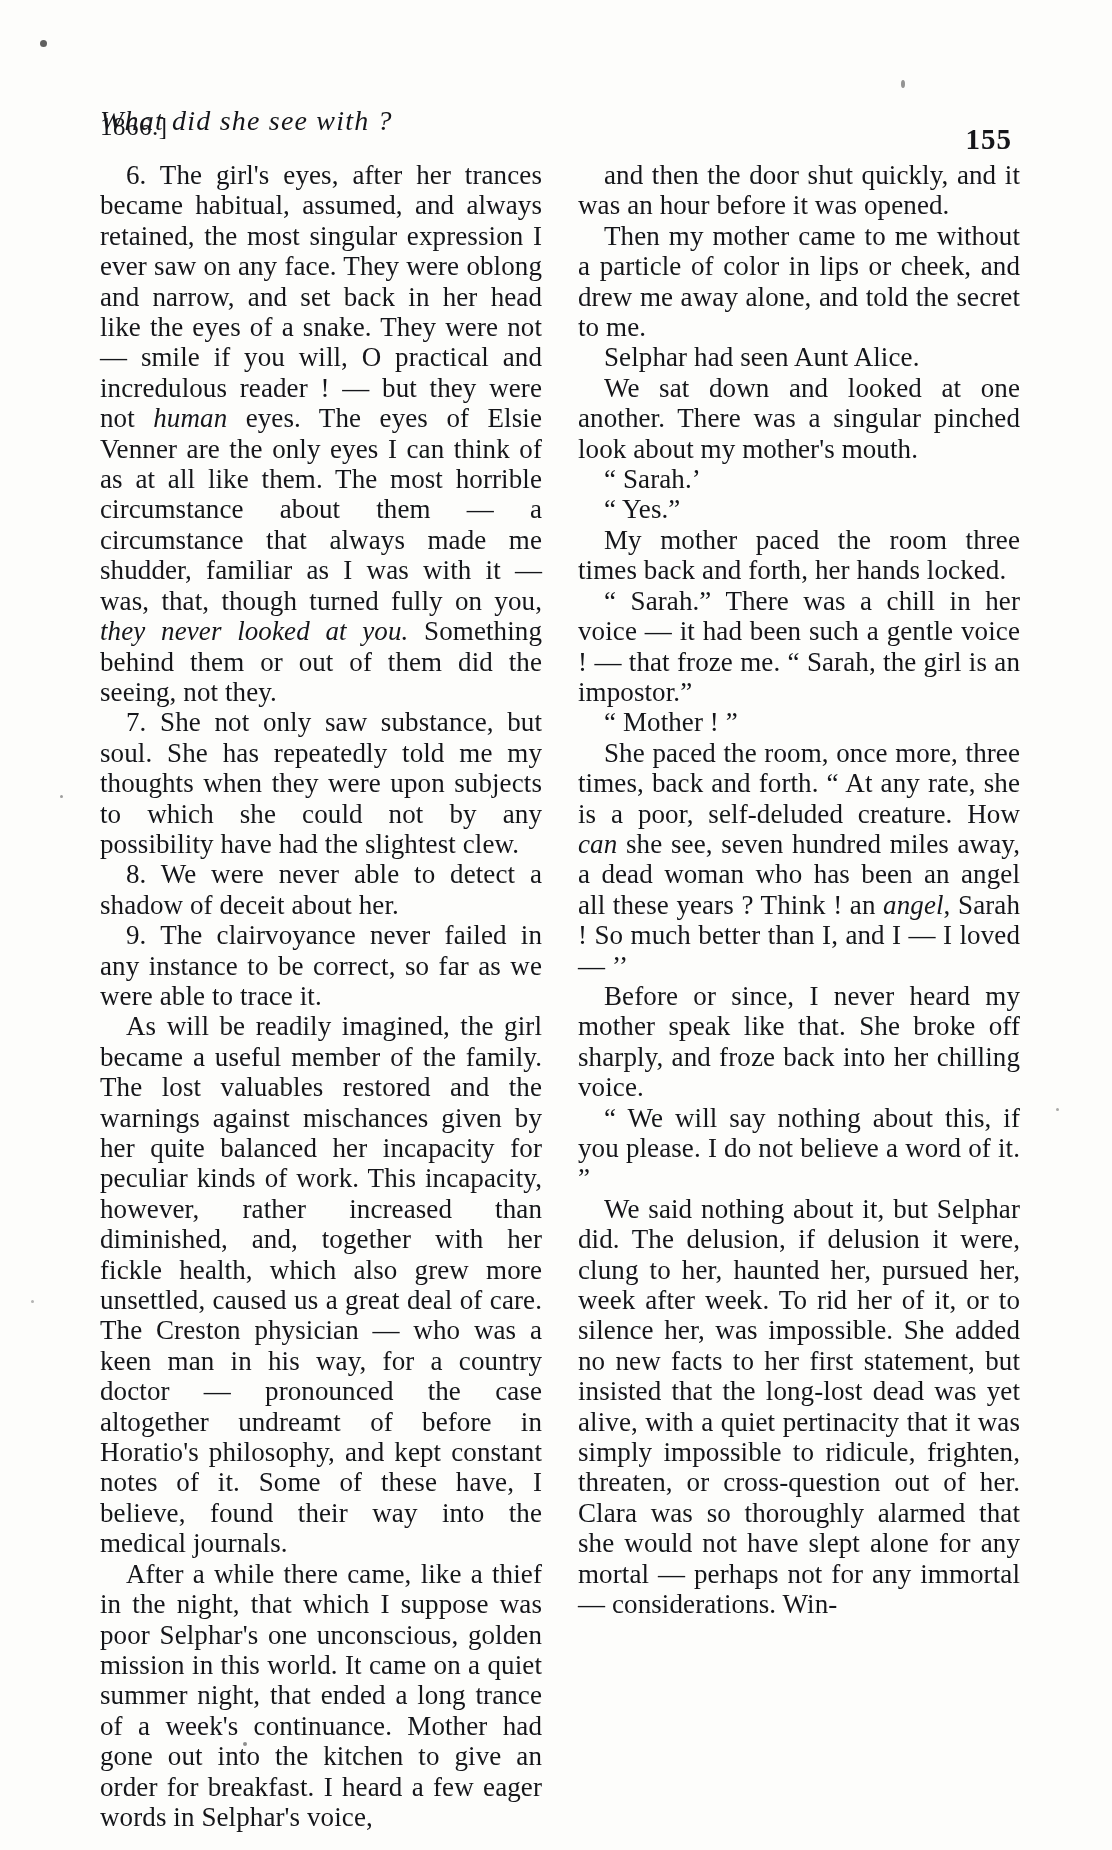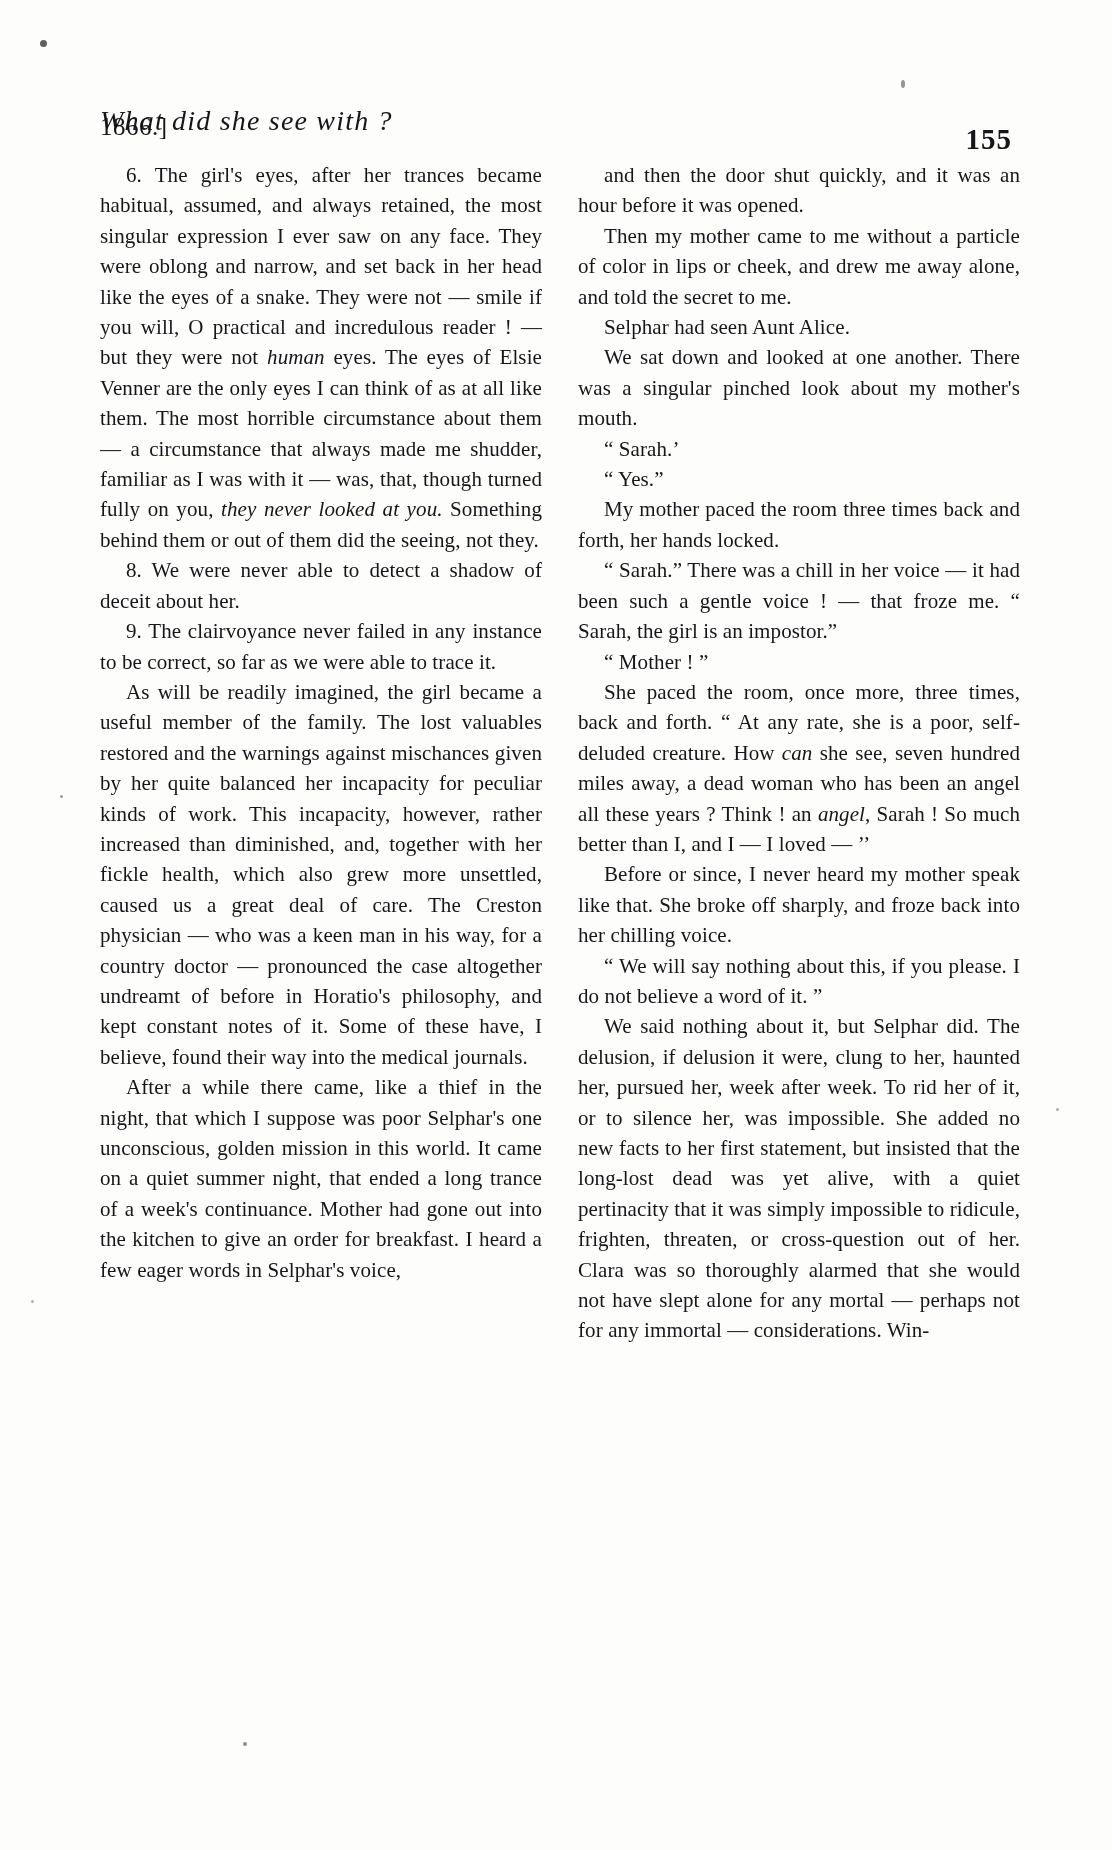--- a/index.html
+++ b/index.html
@@ -70,21 +70,21 @@
     top: 160px;
     width: 920px;
     display: flex;
     gap: 36px;
   }
   .col {
     width: 442px;
   }
   .col p {
     margin: 0;
-    font-size: 21px;
+    font-size: 27px;
     line-height: 30.4px;
     text-align: justify;
     text-justify: inter-word;
     hyphens: none;
     letter-spacing: .1px;
   }
   .col p.indent {
     text-indent: 26px;
   }
   em {
@@ -115,20 +115,21 @@
 
   <div class="header">
     <div class="year">1866.]</div>
     <div class="title">What did she see with ?</div>
     <div class="pagenum">155</div>
   </div>
 
   <div class="columns">
     <div class="col" id="col-left">
         <p class="indent">6. The girl's eyes, after her trances became habitual, assumed, and always retained, the most singular expression I ever saw on any face. They were oblong and narrow, and set back in her head like the eyes of a snake. They were not — smile if you will, O practical and incredulous reader ! — but they were not <em>human</em> eyes. The eyes of Elsie Venner are the only eyes I can think of as at all like them. The most horrible circumstance about them — a circumstance that always made me shudder, familiar as I was with it — was, that, though turned fully on you, <em>they never looked at you.</em> Something behind them or out of them did the seeing, not they.</p>
+        <p class="indent">7. She not only saw substance, but soul. She has repeatedly told me my thoughts when they were upon subjects to which she could not by any possibility have had the slightest clew.</p>
         <p class="indent">8. We were never able to detect a shadow of deceit about her.</p>
         <p class="indent">9. The clairvoyance never failed in any instance to be correct, so far as we were able to trace it.</p>
         <p class="indent">As will be readily imagined, the girl became a useful member of the family. The lost valuables restored and the warnings against mischances given by her quite balanced her incapacity for peculiar kinds of work. This incapacity, however, rather increased than diminished, and, together with her fickle health, which also grew more unsettled, caused us a great deal of care. The Creston physician — who was a keen man in his way, for a country doctor — pronounced the case altogether undreamt of before in Horatio's philosophy, and kept constant notes of it. Some of these have, I believe, found their way into the medical journals.</p>
         <p class="indent">After a while there came, like a thief in the night, that which I suppose was poor Selphar's one unconscious, golden mission in this world. It came on a quiet summer night, that ended a long trance of a week's continuance. Mother had gone out into the kitchen to give an order for breakfast. I heard a few eager words in Selphar's voice,</p>
       </div>
     <div class="col" id="col-right">
         <p class="indent">and then the door shut quickly, and it was an hour before it was opened.</p>
         <p class="indent">Then my mother came to me without a particle of color in lips or cheek, and drew me away alone, and told the secret to me.</p>
         <p class="indent">Selphar had seen Aunt Alice.</p>
         <p class="indent">We sat down and looked at one another. There was a singular pinched look about my mother's mouth.</p>

